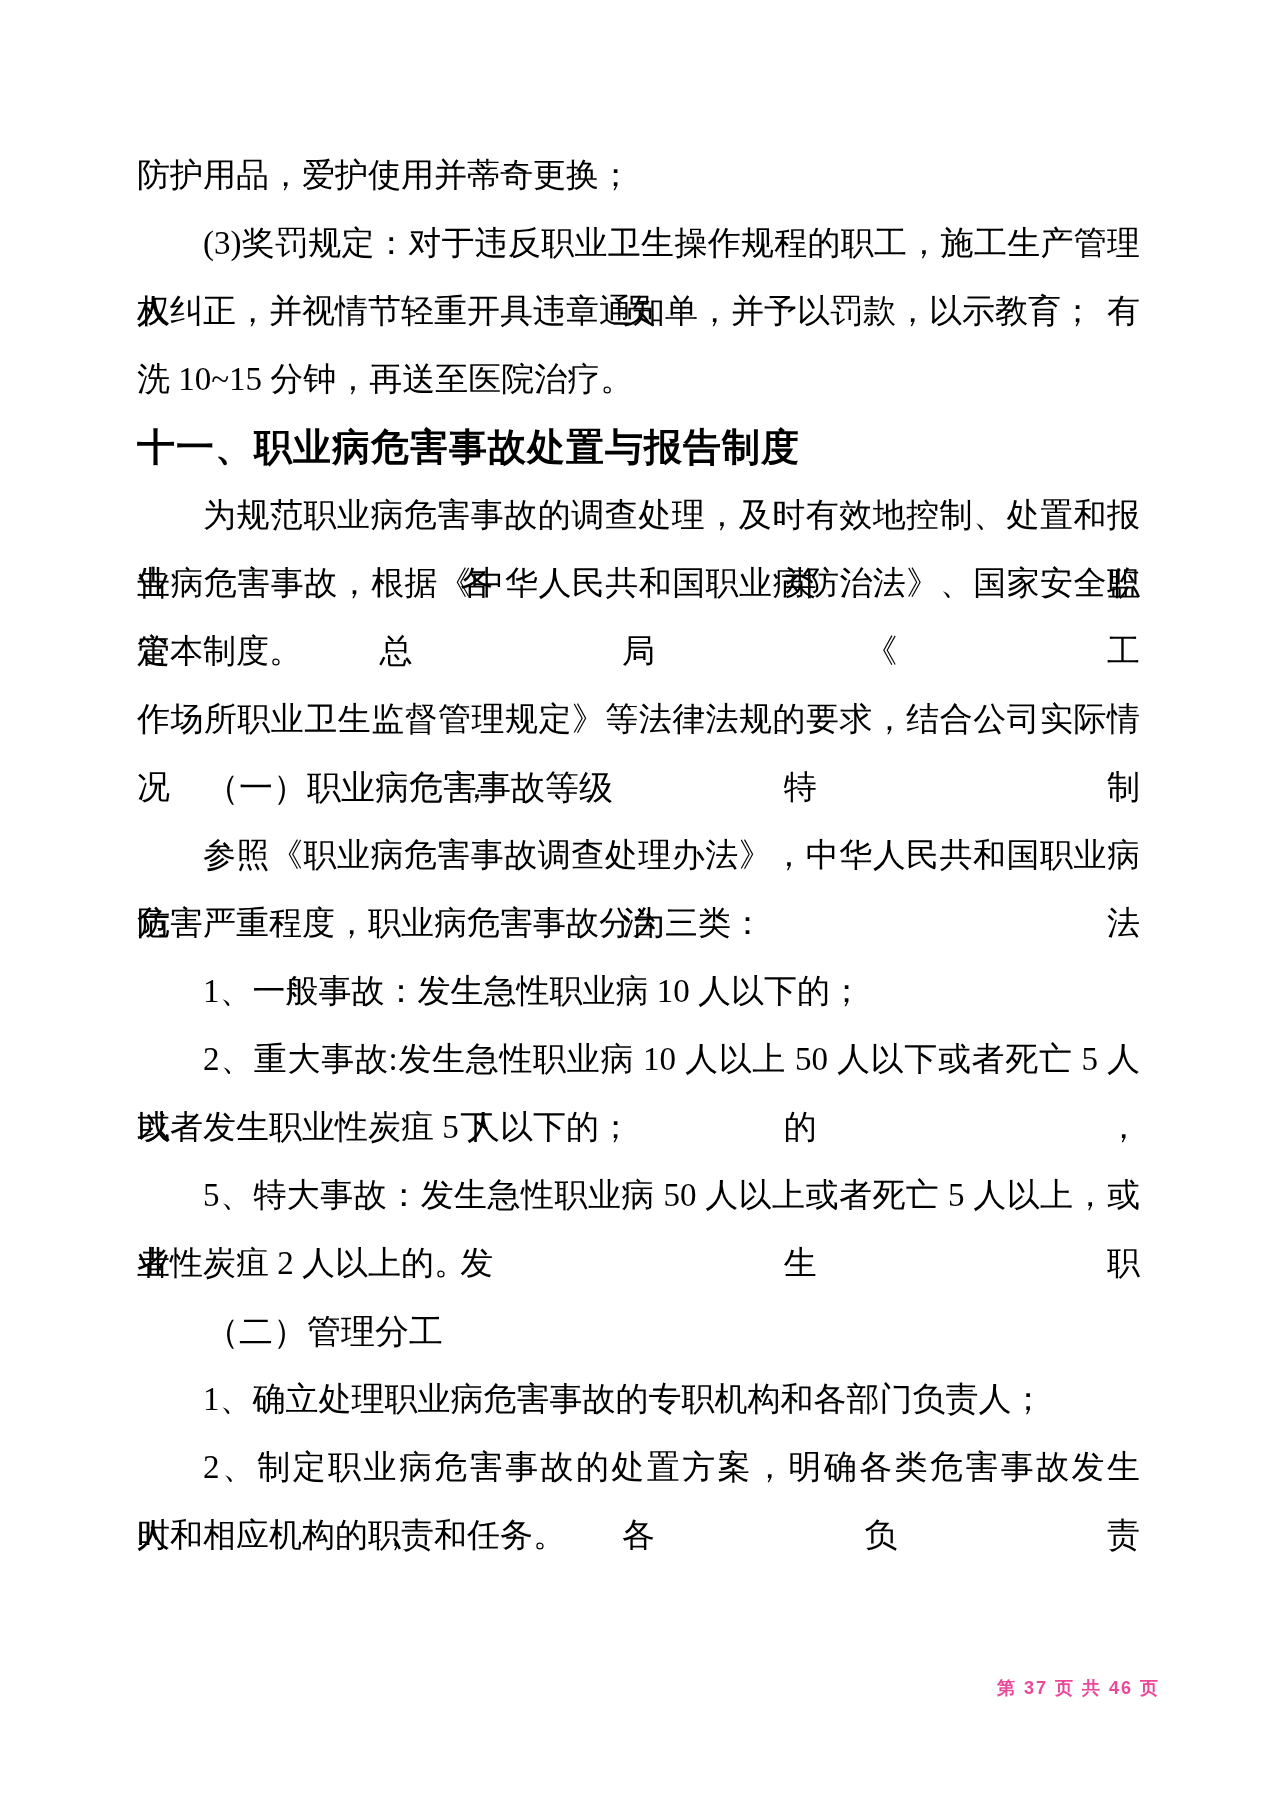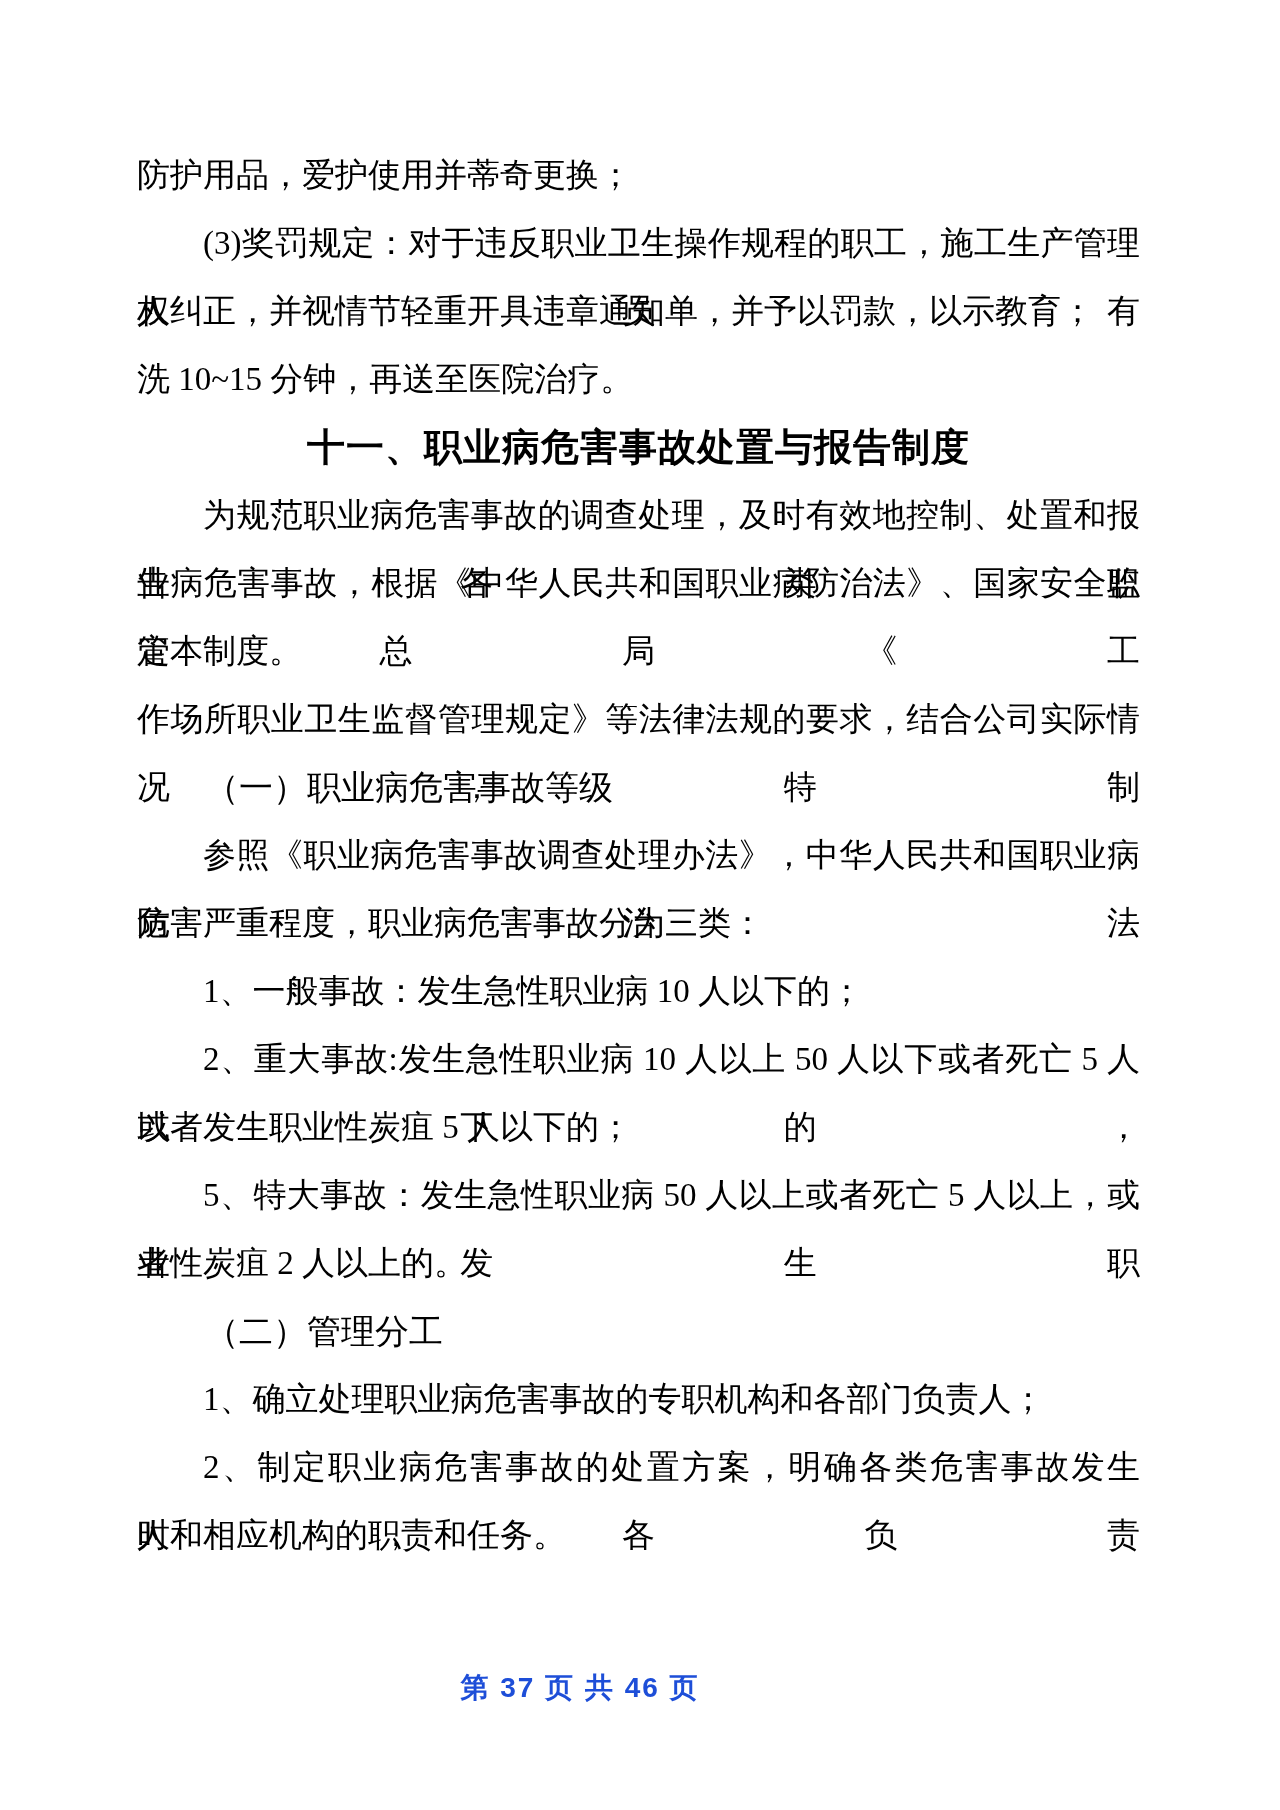--- a/index.html
+++ b/index.html
@@ -32,42 +32,42 @@
     white-space: normal;
     text-align: justify;
     text-align-last: justify;
     text-justify: inter-character;
   }
   
   .title {
     font-family: "Liberation Sans", "DejaVu Sans", sans-serif;
     font-weight: bold;
     font-size: 38px;
-    text-align: center;
+    text-align: left;
     white-space: nowrap;
     letter-spacing: 1px;
   }
   
   .h {
     font-family: "Liberation Sans", "DejaVu Sans", sans-serif;
     font-weight: normal;
     font-size: 34px;
   }
   .footer {
     position: absolute;
     top: 1668px;
     left: 0;
     width: 1160px;          
     height: 40px;
     line-height: 40px;
-    text-align: center;
+    text-align: right;
     font-family: "Liberation Sans", "DejaVu Sans", sans-serif;
     font-weight: bold;
-    font-size: 28px;
-    color: #1d4ed8;
+    font-size: 18px;
+    color: #ec4899;
     letter-spacing: 2px;
   }
 </style>
 </head>
 <body>
 
 <div class="page">
   <div class="content">
     <div class="line">防护用品，爱护使用并蒂奇更换；</div>
     <div class="line in j">(3)奖罚规定：对于违反职业卫生操作规程的职工，施工生产管理人员有</div>

